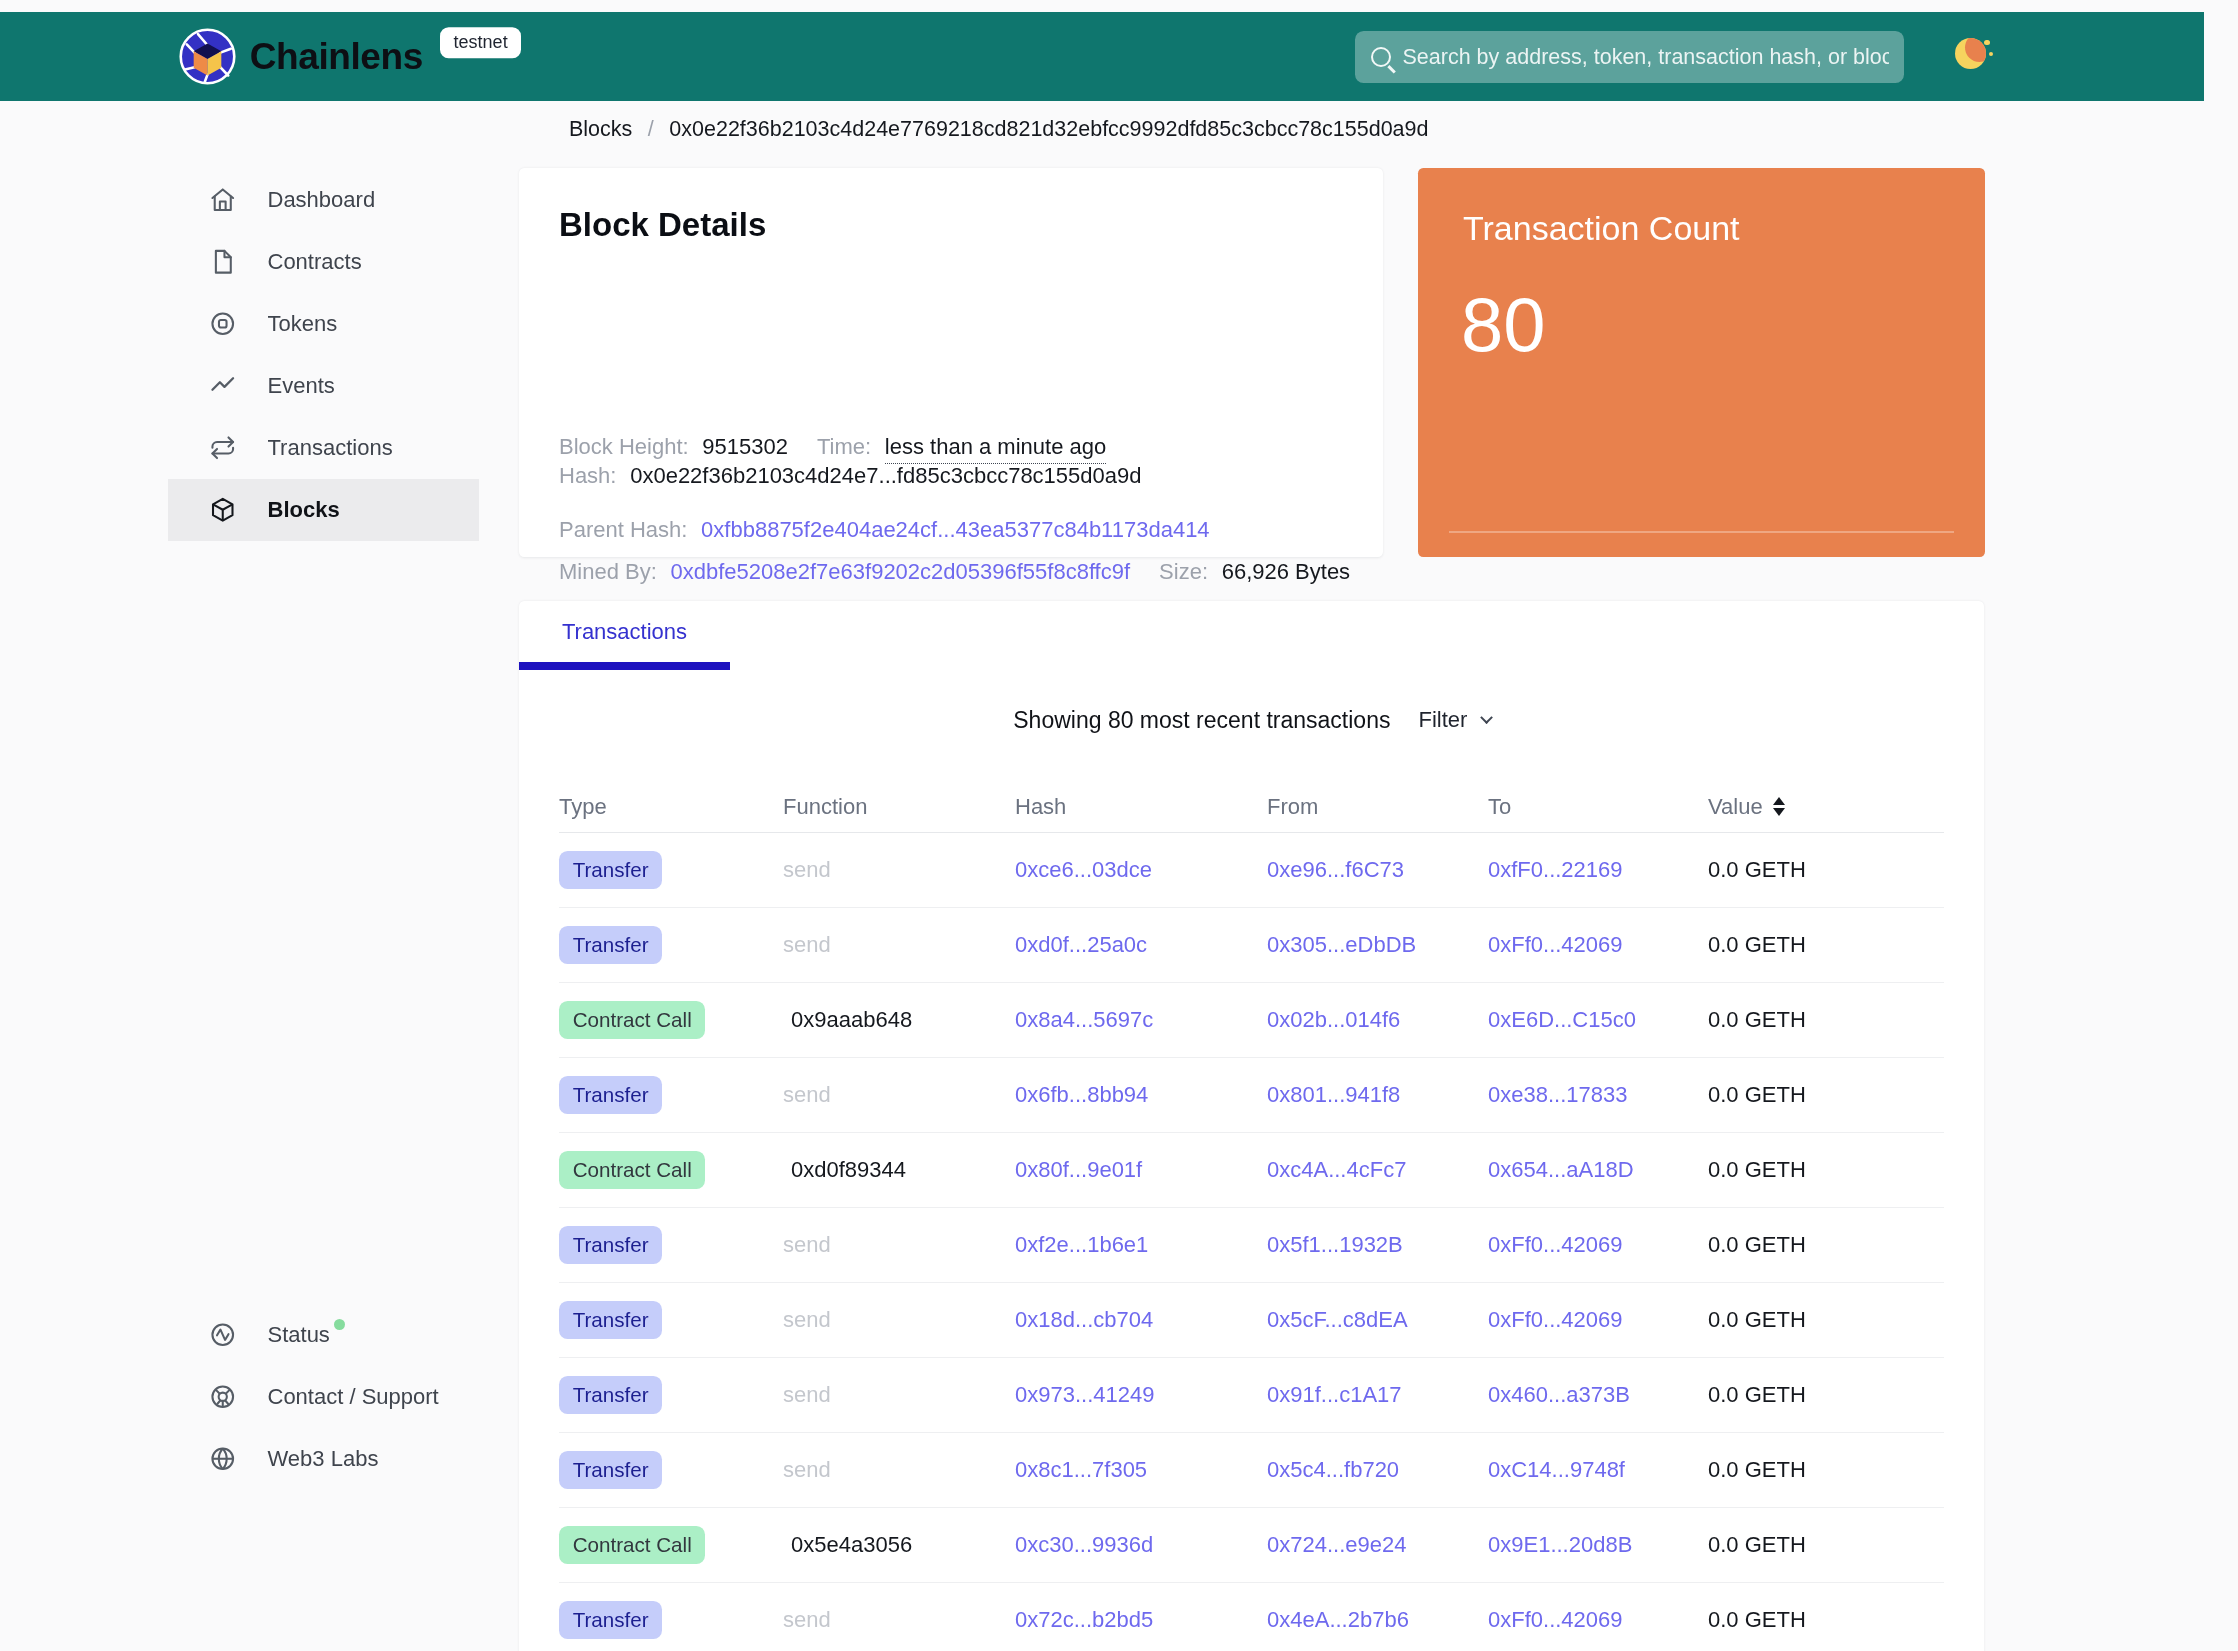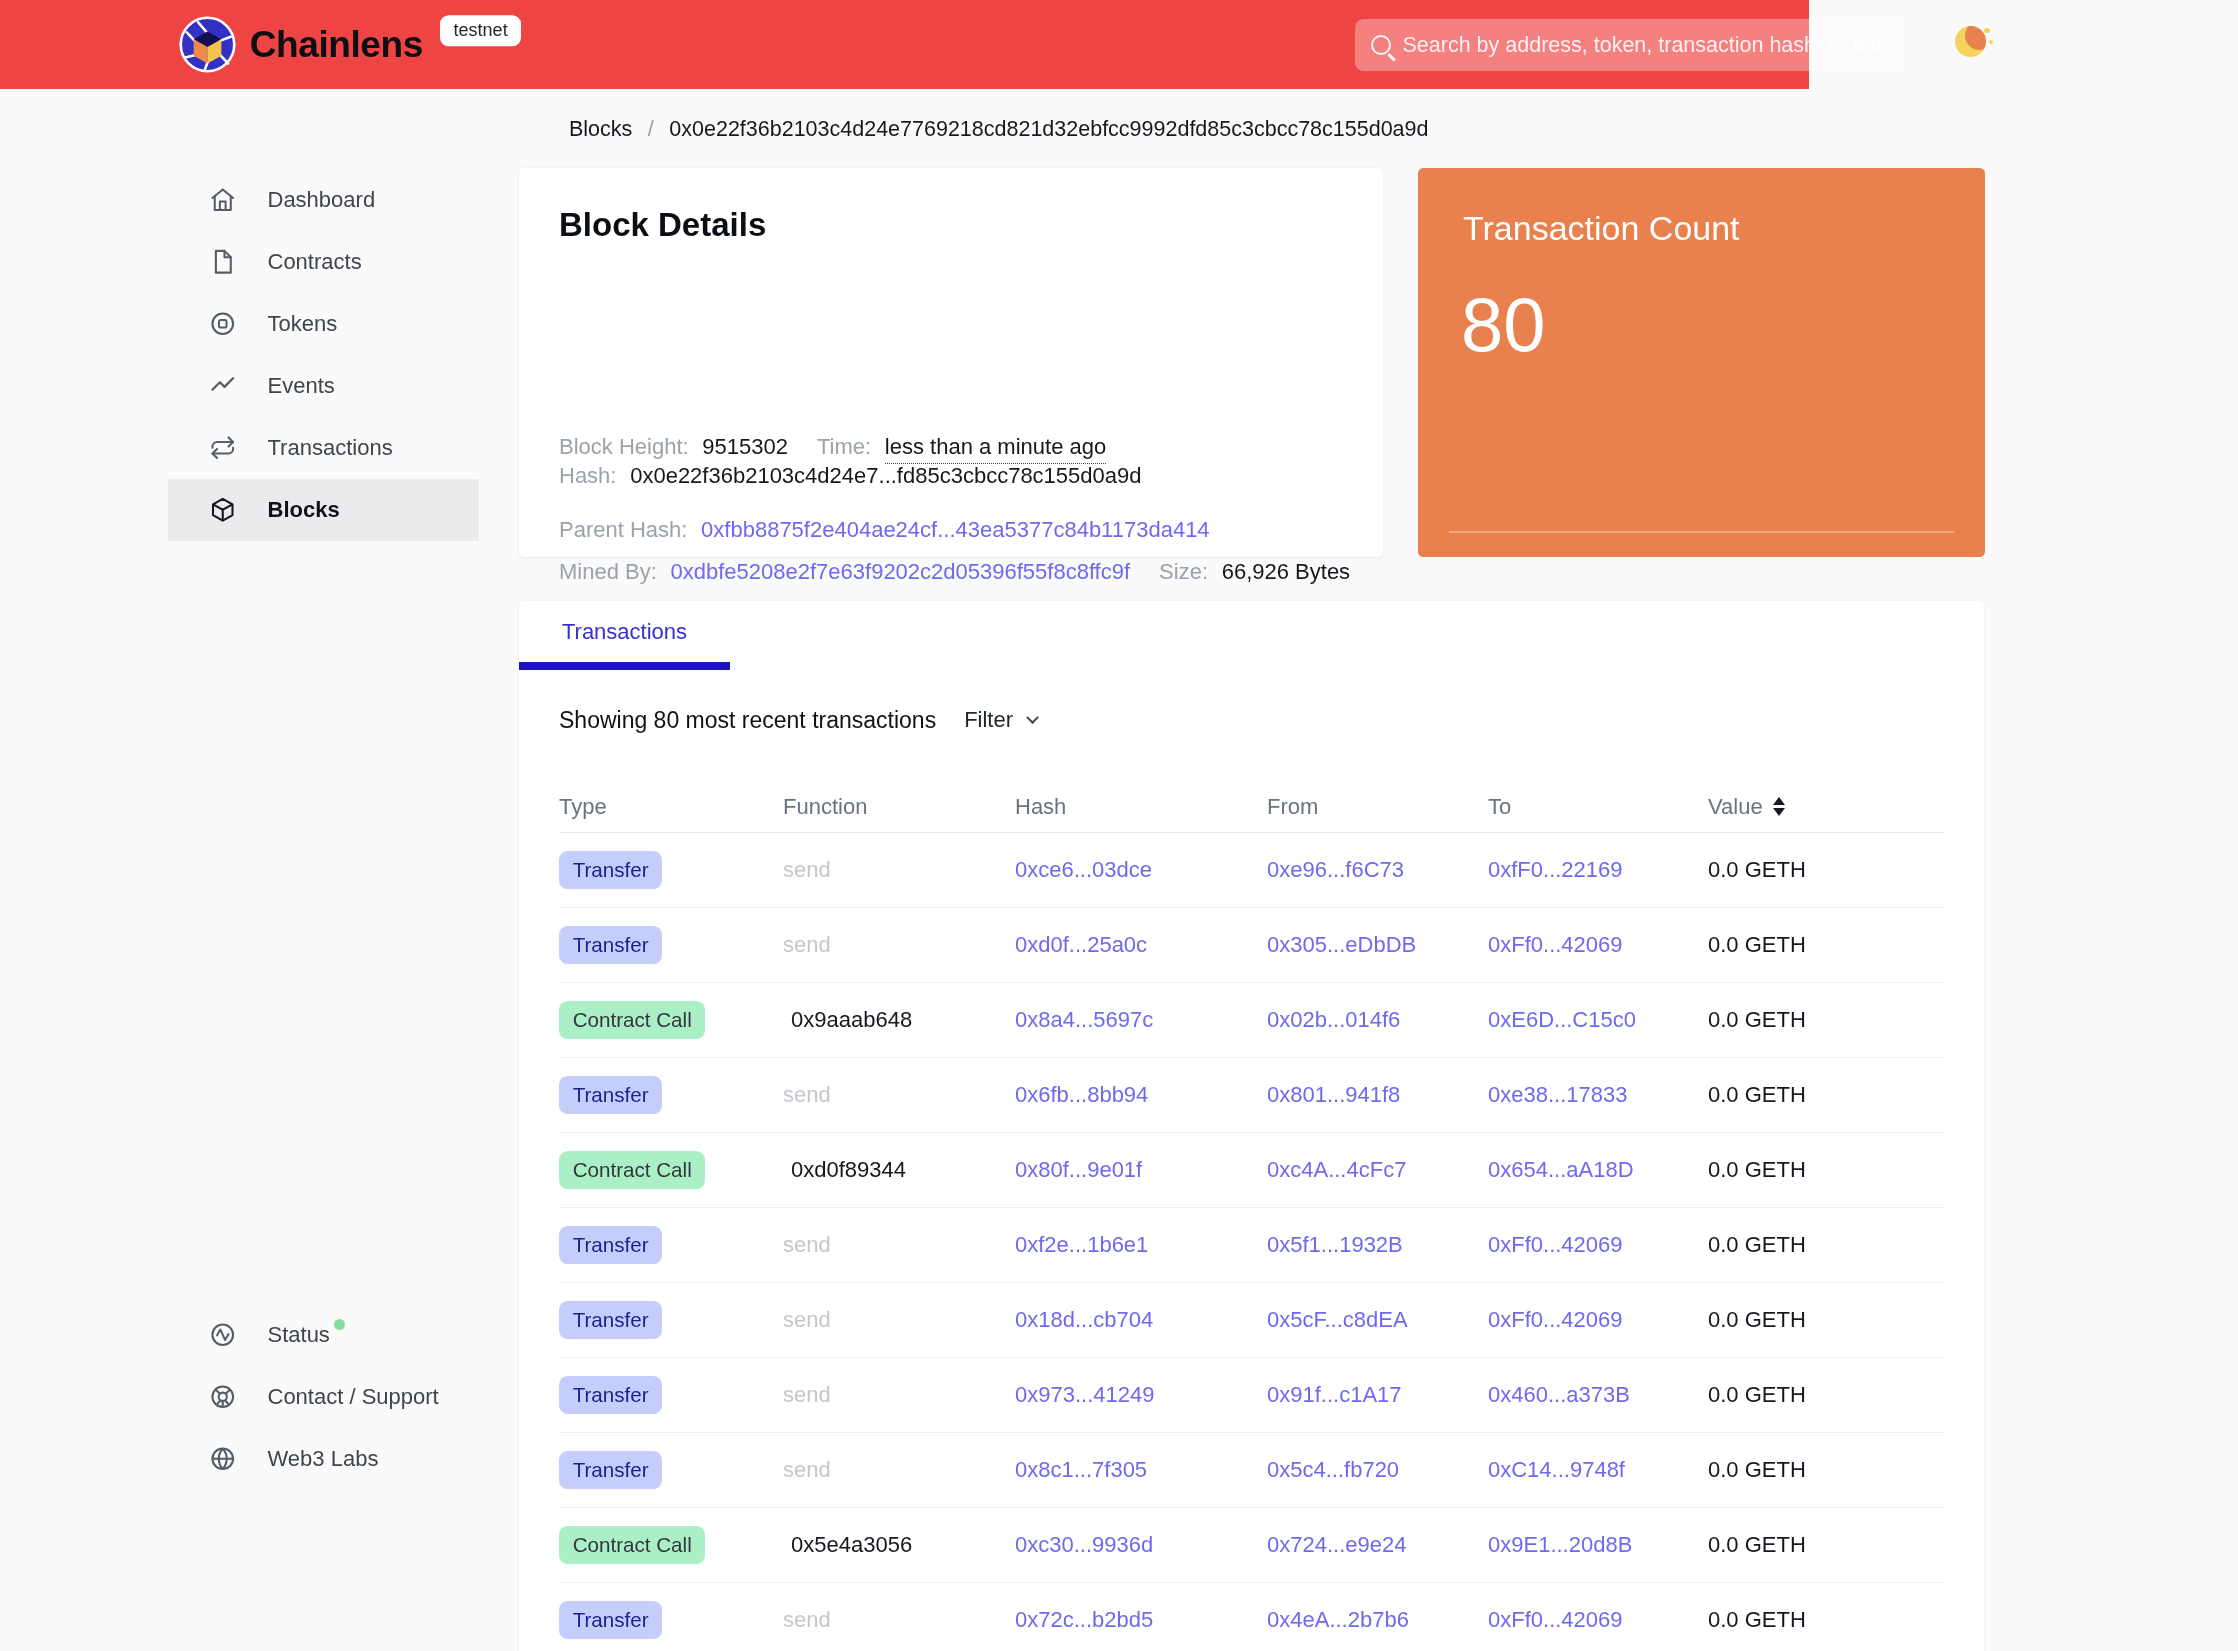--- a/index.html
+++ b/index.html
@@ -1,20 +1,20 @@
 <!DOCTYPE html>
 <html style="font-size:13.7px"><head>
 <meta charset="utf-8">
 <style>
   * { margin:0; padding:0; box-sizing:border-box; }
   html,body { width:2239px; height:1652px; overflow:hidden; }
   body { font-family:"Liberation Sans", sans-serif; background:#FAFAFB; position:relative; color:#15181E; }
 
   
-  .header { position:absolute; top:0; left:0; width:1809px; height:89px; background:#ef4444; display:flex; align-items:center; }
+  .header { position:absolute; top:12px; left:0; width:2204px; height:89px; background:#0f766e; display:flex; align-items:center; }
   .brand-group { display:flex; align-items:center; margin-left:179px; }
   .logo { width:57px; height:57px; display:block; }
   .brand-name { font-size:37px; font-weight:800; color:#0D0F14; margin-left:13.7px; letter-spacing:-0.4px; }
   .testnet-badge { background:#FFFFFF; border-radius:8.6px; padding:5.2px 13.7px; font-size:18px; color:#1F2430; margin-left:17px; transform:translateY(-13.7px); }
   .search-box { position:absolute; left:1355px; top:19px; width:549px; height:52px; background:rgba(255,255,255,0.32); border-radius:8.6px; display:flex; align-items:center; padding:0 15.5px; }
   .search-icon { width:20px; height:20px; border:2.6px solid rgba(255,255,255,0.92); border-radius:50%; position:relative; flex:none; }
   .search-icon::after { content:""; position:absolute; width:2.6px; height:8.6px; background:rgba(255,255,255,0.92); transform:rotate(-45deg); left:17px; top:15.5px; }
   .search-input { flex:1; margin-left:12px; background:transparent; border:none; outline:none; font-size:21.5px; color:#FFFFFF; font-family:"Liberation Sans", sans-serif; }
   .search-input::placeholder { color:rgba(255,255,255,0.88); }
   .theme-toggle { position:absolute; left:1955px; top:26px; width:38px; height:38px; cursor:pointer; }
@@ -58,21 +58,21 @@
   
   .count-card { position:absolute; left:1418px; top:168px; width:567px; height:389px; background:#E8814D; border-radius:5.2px; }
   .count-title { position:absolute; left:45px; top:41px; font-size:34px; font-weight:500; color:#FFFFFF; }
   .count-value { position:absolute; left:43px; top:113px; font-size:76px; font-weight:400; color:#FFFFFF; }
   .count-line { position:absolute; left:31px; right:31px; bottom:24px; height:1.7px; background:rgba(255,255,255,0.30); }
 
   
   .tx-panel { position:absolute; left:519px; top:601px; width:1465px; height:1051px; border-radius:5.2px 5.2px 0 0; }
   .tab { position:absolute; left:0; top:0; width:211px; height:61px; display:flex; align-items:center; justify-content:center; font-size:22px; font-weight:500; color:#3431CF; cursor:pointer; }
   .tab-underline { position:absolute; left:0; top:61px; width:211px; height:7.7px; background:#1E12BF; }
-  .summary-row { position:absolute; left:40px; right:40px; top:100px; height:38px; display:flex; justify-content:flex-start; align-items:center; }
+  .summary-row { position:absolute; left:40px; right:40px; top:100px; height:38px; display:flex; justify-content:center; align-items:center; }
   .summary-text { font-size:23px; color:#101217; }
   .filter { display:flex; align-items:center; gap:13px; font-size:22px; color:#1F242E; cursor:pointer;margin-left:28px; }
   .chev-sm { width:9.4px; height:9.4px; border-right:2.6px solid #3F4652; border-bottom:2.6px solid #3F4652; transform:rotate(45deg) translateY(-2.6px); display:inline-block; }
 
   .table { position:absolute; left:40px; right:40px; top:180px; }
   .thead, .tr { display:grid; grid-template-columns:224px 232px 252px 221px 220px 1fr; align-items:center; }
   .thead { height:52px; border-bottom:0.9px solid #E6E8EB; color:#6B7280; font-size:22px; }
   .th { display:flex; align-items:center; }
   .sort { display:inline-flex; flex-direction:column; gap:3.4px; margin-left:10.3px; cursor:pointer; }
   .sort-up { width:0; height:0; border-left:6.9px solid transparent; border-right:6.9px solid transparent; border-bottom:8.6px solid #15181E; }

